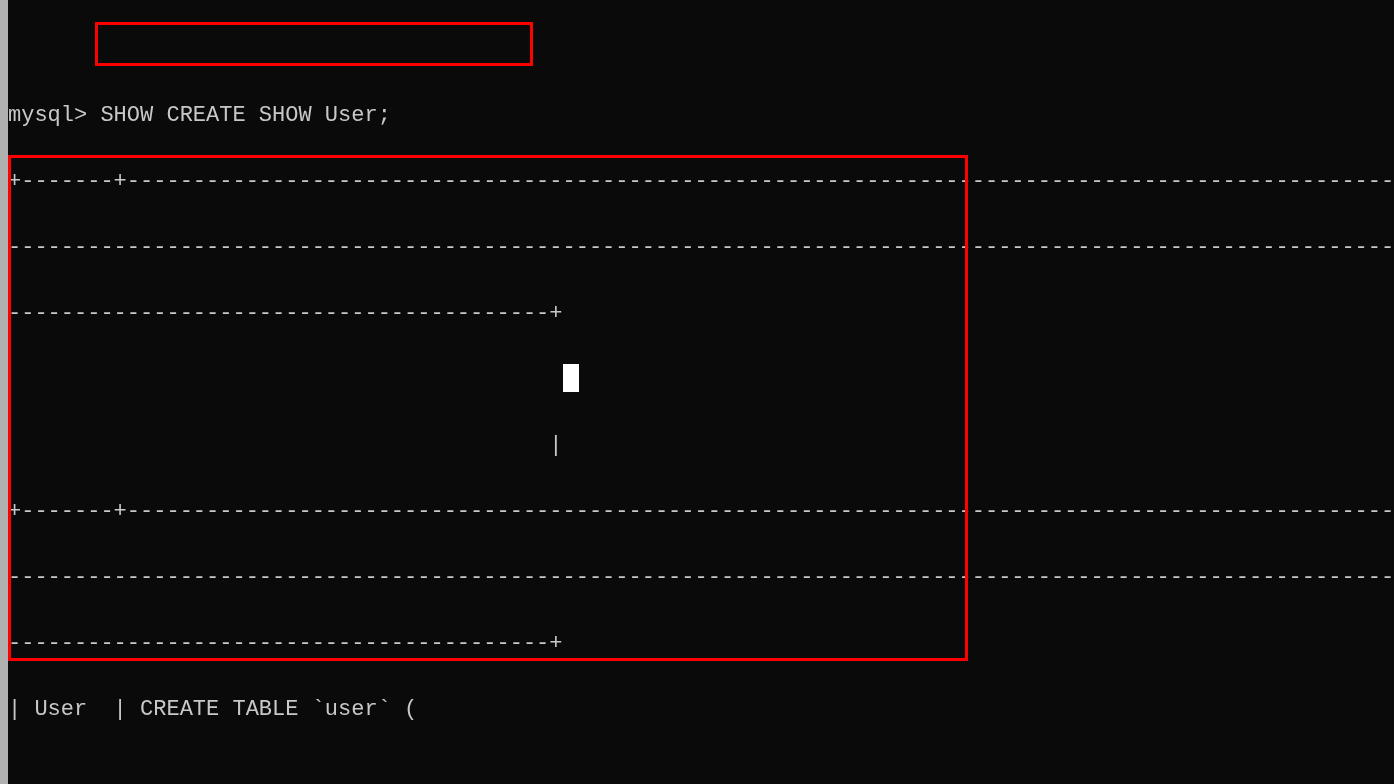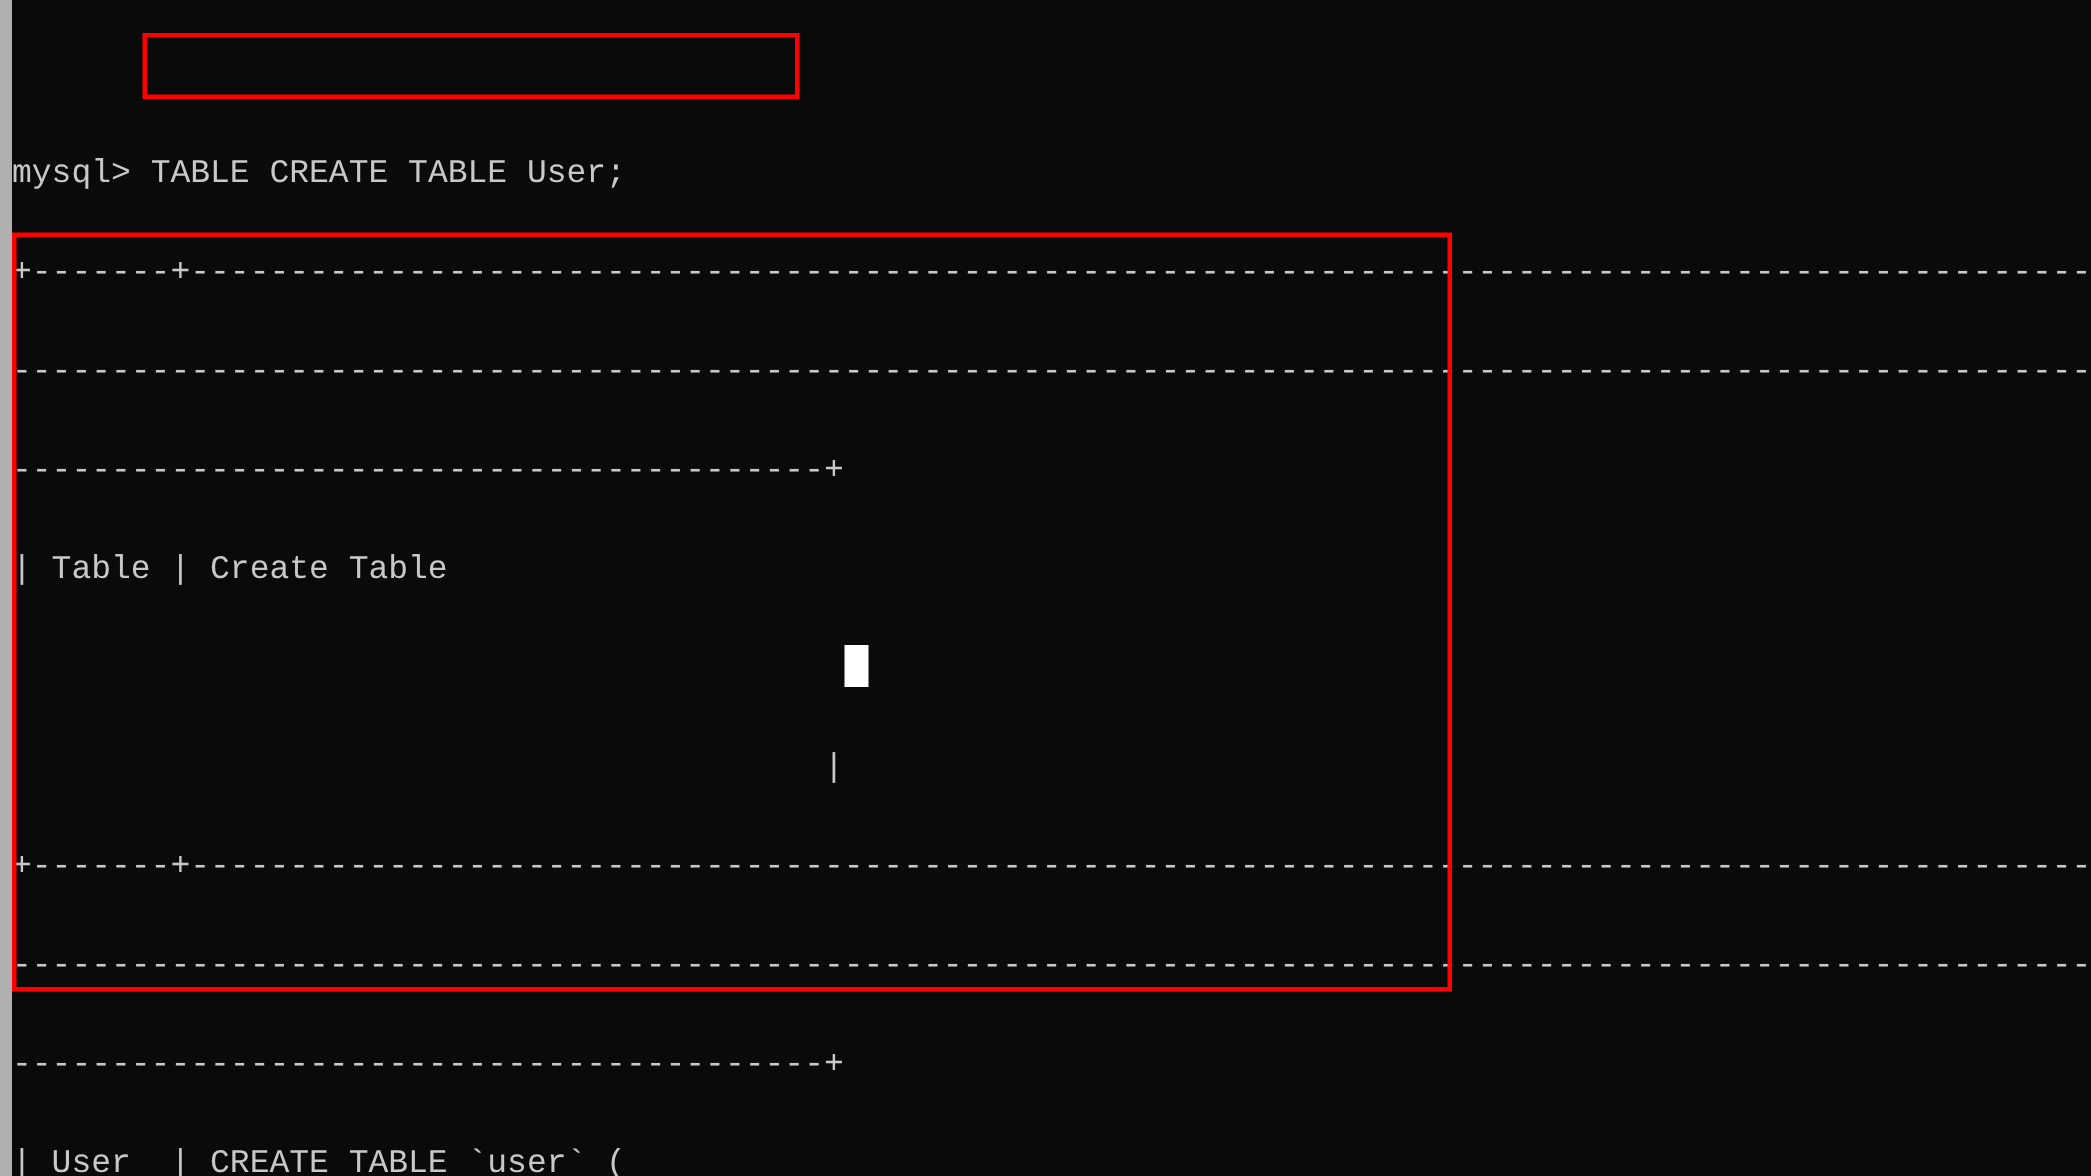--- a/index.html
+++ b/index.html
@@ -57,25 +57,24 @@
       height: 1.5em;
     }
   </style>
 </head>
 <body>
 
 <div class="left-strip"></div>
 
 <div class="terminal">
 <div class="line"> </div>
-<div class="line"><span>mysql&gt;</span><span> TABLE CREATE TABLE User;</span></div>
+<div class="line"><span>mysql&gt;</span><span> SHOW CREATE SHOW User;</span></div>
 <div class="line">+-------+-----------------------------------------------------------------------------------------------------------------------</div>
 <div class="line">------------------------------------------------------------------------------------------------------------------------------</div>
 <div class="line">-----------------------------------------+</div>
-<div class="line">| Table | Create Table</div>
 <div class="line">                                          <span class="cursor-block"></span></div>
 <div class="line">                                         |</div>
 <div class="line">+-------+-----------------------------------------------------------------------------------------------------------------------</div>
 <div class="line">------------------------------------------------------------------------------------------------------------------------------</div>
 <div class="line">-----------------------------------------+</div>
 <div class="line">| User  | CREATE TABLE `user` (</div>
 
 
 
 

